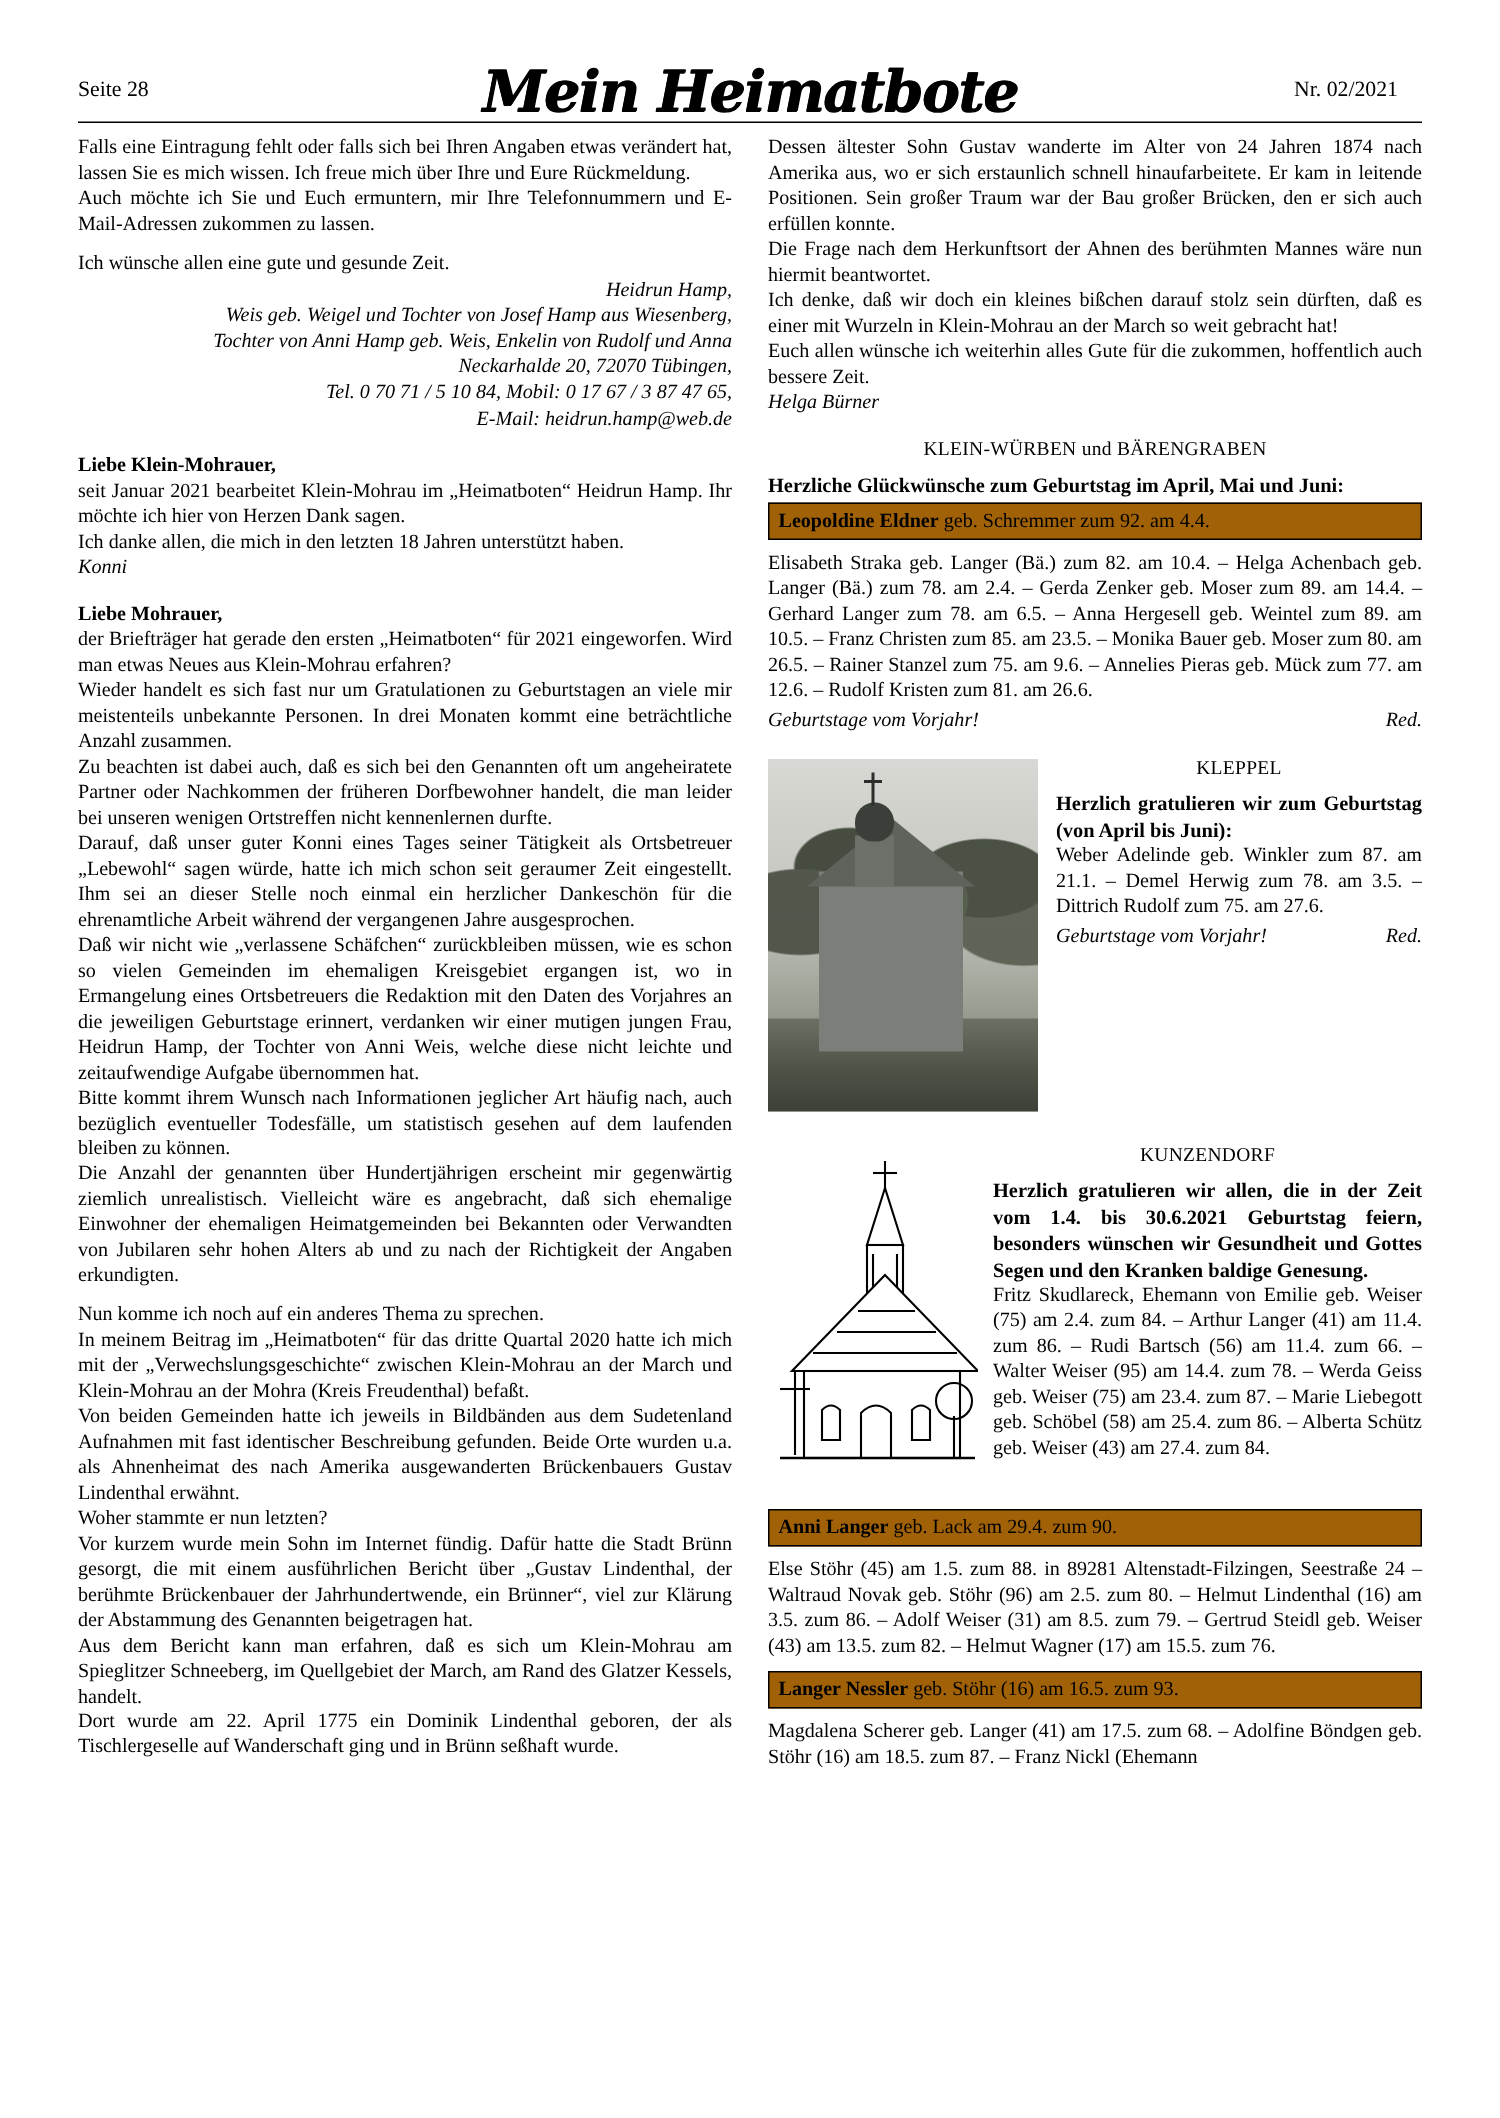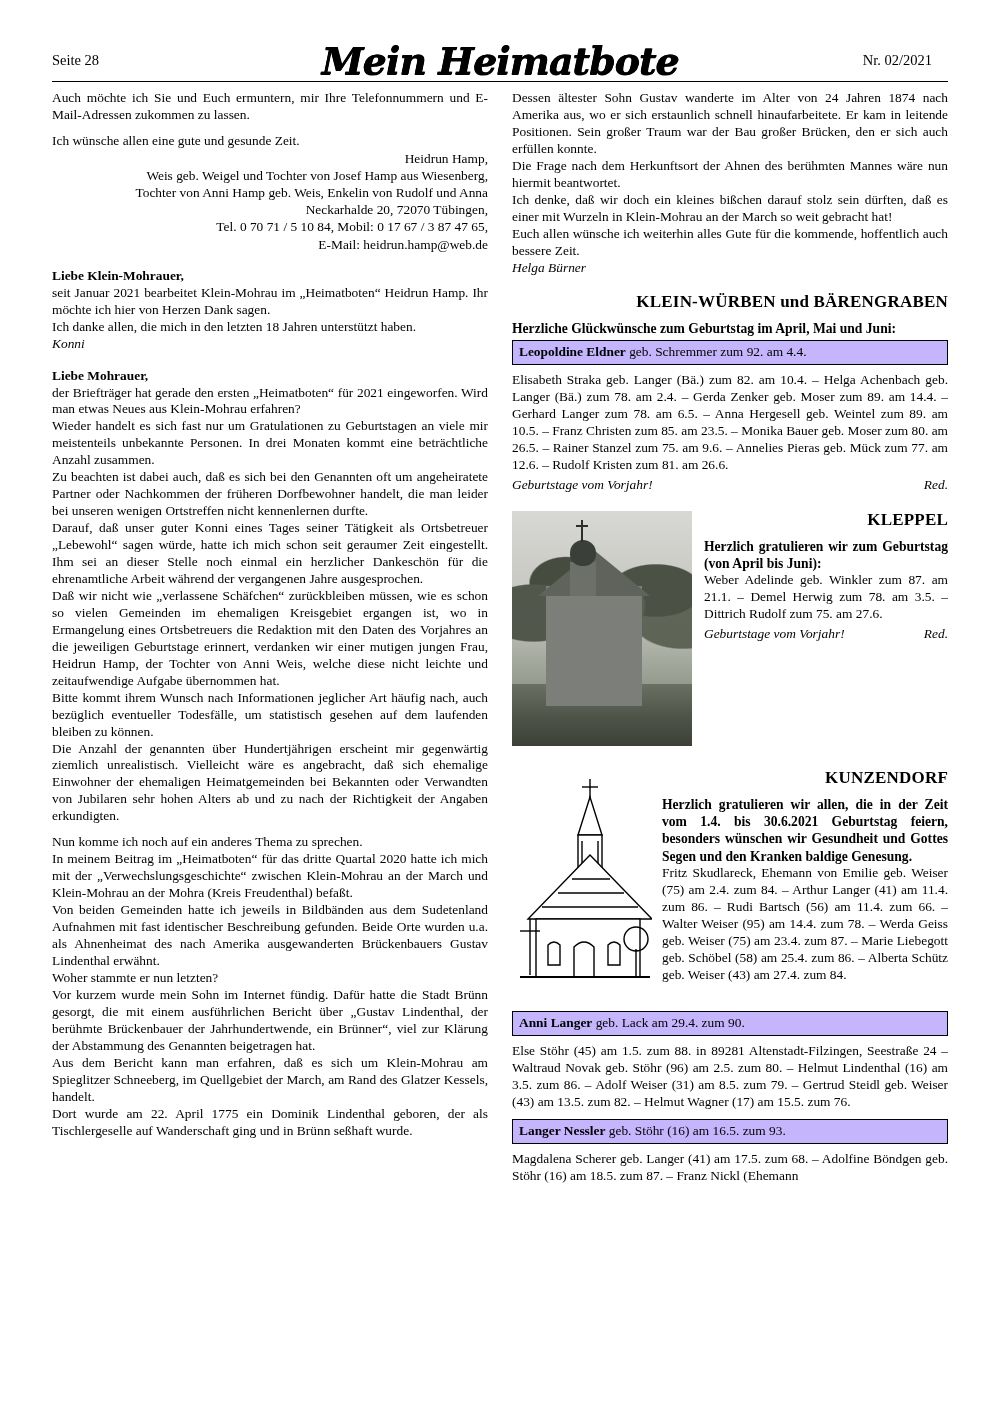--- a/index.html
+++ b/index.html
@@ -79,43 +79,44 @@
   .gap { height: 9px; }
   .gap-lg { height: 15px; }
 
   .sig {
     text-align: right;
     font-style: italic;
     margin: 0;
   }
   .sig-block {
     text-align: right;
+    font-style: italic;
     line-height: 1.28;
   }
   .bold { font-weight: bold; }
 
   h3.sect {
-    font-size: 17px;
-    font-weight: bold;
-    text-align: right;
+    font-size: 13px;
+    font-weight: normal;
+    text-align: center;
     margin: 0 0 7px 0;
     letter-spacing: 0.2px;
   }
   .lead-bold {
     font-weight: bold;
     font-size: 13.6px;
     line-height: 1.28;
     margin: 0 0 6px 0;
   }
   .boxed {
     border: 1.2px solid #000;
     padding: 3px 6px 3px 6px;
     margin: 3px 0 7px 0;
     font-size: 13.4px;
-    background: #c4b5fd;
+    background: #a16207;
   }
   .redline {
     display: flex;
     justify-content: space-between;
     font-style: italic;
     margin-top: 3px;
   }
 
   
   .photo {
@@ -211,20 +212,21 @@
     <div class="page-label">Seite 28</div>
     <div class="title">Mein Heimatbote</div>
     <div class="issue-label">Nr. 02/2021</div>
   </div>
   <hr class="rule">
 
   <div class="columns">
 
     <div class="col">
 
+      <p>Falls eine Eintragung fehlt oder falls sich bei Ihren Angaben etwas verändert hat, lassen Sie es mich wissen. Ich freue mich über Ihre und Eure Rückmeldung.</p>
       <p>Auch möchte ich Sie und Euch ermuntern, mir Ihre Telefonnummern und E-Mail-Adressen zukommen zu lassen.</p>
       <div class="gap"></div>
       <p>Ich wünsche allen eine gute und gesunde Zeit.</p>
 
       <div class="sig-block">
         <div>Heidrun Hamp,</div>
         <div>Weis geb. Weigel und Tochter von Josef Hamp aus Wiesenberg,</div>
         <div>Tochter von Anni Hamp geb. Weis, Enkelin von Rudolf und Anna</div>
         <div>Neckarhalde 20, 72070 Tübingen,</div>
         <div>Tel. 0 70 71 / 5 10 84, Mobil: 0 17 67 / 3 87 47 65,</div>
@@ -256,21 +258,21 @@
       <p>Vor kurzem wurde mein Sohn im Internet fündig. Dafür hatte die Stadt Brünn gesorgt, die mit einem ausführlichen Bericht über „Gustav Lindenthal, der berühmte Brückenbauer der Jahrhundertwende, ein Brünner“, viel zur Klärung der Abstammung des Genannten beigetragen hat.</p>
       <p>Aus dem Bericht kann man erfahren, daß es sich um Klein-Mohrau am Spieglitzer Schneeberg, im Quellgebiet der March, am Rand des Glatzer Kessels, handelt.</p>
       <p>Dort wurde am 22. April 1775 ein Dominik Lindenthal geboren, der als Tischlergeselle auf Wanderschaft ging und in Brünn seßhaft wurde.</p>
     </div>
 
     <div class="col">
 
       <p>Dessen ältester Sohn Gustav wanderte im Alter von 24 Jahren 1874 nach Amerika aus, wo er sich erstaunlich schnell hinaufarbeitete. Er kam in leitende Positionen. Sein großer Traum war der Bau großer Brücken, den er sich auch erfüllen konnte.</p>
       <p>Die Frage nach dem Herkunftsort der Ahnen des berühmten Mannes wäre nun hiermit beantwortet.</p>
       <p>Ich denke, daß wir doch ein kleines bißchen darauf stolz sein dürften, daß es einer mit Wurzeln in Klein-Mohrau an der March so weit gebracht hat!</p>
-      <p>Euch allen wünsche ich weiterhin alles Gute für die kommende, hoffentlich auch bessere Zeit.</p>
+      <p>Euch allen wünsche ich weiterhin alles Gute für die zukommen, hoffentlich auch bessere Zeit.</p>
       <p class="sig">Helga Bürner</p>
 
       <div class="gap-lg"></div>
 
       <h3 class="sect">KLEIN-WÜRBEN und BÄRENGRABEN</h3>
       <p class="lead-bold">Herzliche Glückwünsche zum Geburtstag im April, Mai und Juni:</p>
       <div class="boxed">
         <span class="bold">Leopoldine Eldner</span><span> geb. Schremmer zum 92. am 4.4.</span>
       </div>
       <p>Elisabeth Straka geb. Langer (Bä.) zum 82. am 10.4. – Helga Achenbach geb. Langer (Bä.) zum 78. am 2.4. – Gerda Zenker geb. Moser zum 89. am 14.4. – Gerhard Langer zum 78. am 6.5. – Anna Hergesell geb. Weintel zum 89. am 10.5. – Franz Christen zum 85. am 23.5. – Monika Bauer geb. Moser zum 80. am 26.5. – Rainer Stanzel zum 75. am 9.6. – Annelies Pieras geb. Mück zum 77. am 12.6. – Rudolf Kristen zum 81. am 26.6.</p>

